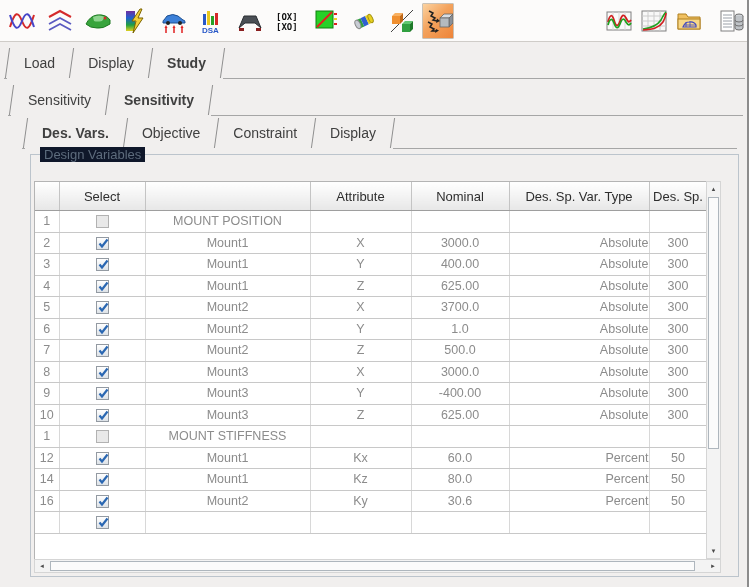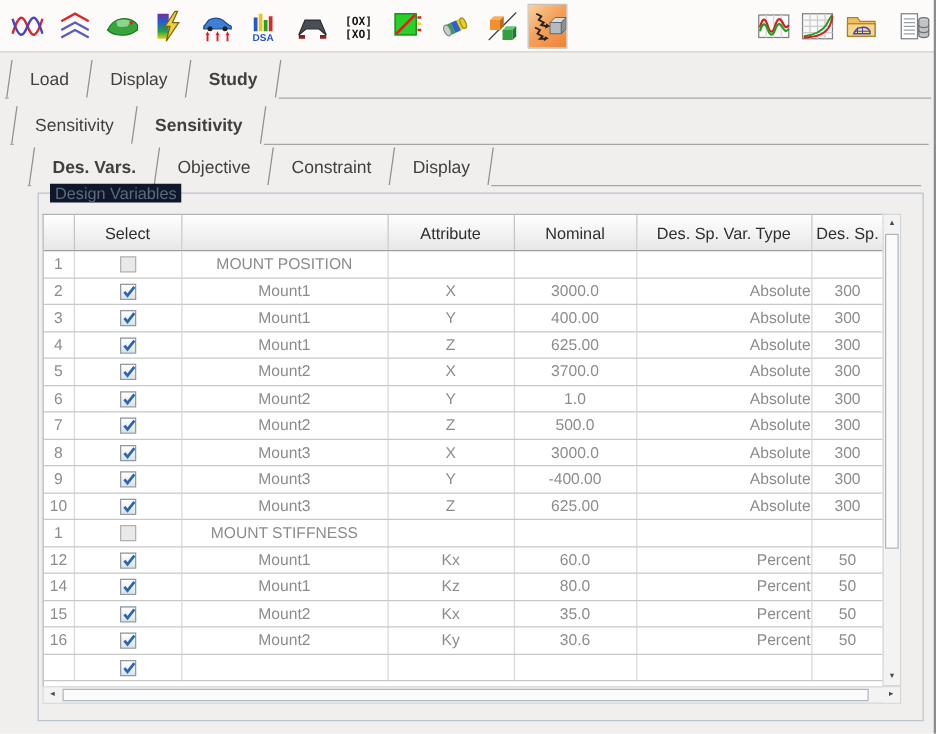--- a/index.html
+++ b/index.html
@@ -30,21 +30,21 @@
   .lead{border-bottom:1px solid #a6a6a6}
   .tail{flex:1;border-bottom:1px solid #a6a6a6}
 
   
   .groupbox{position:absolute;left:30px;top:154px;width:709px;height:423px;
             border:1px solid #bcc4cc;box-sizing:border-box}
   .groupbox-title{position:absolute;top:-8px;left:9px;background:#0f172a;padding:0 4px;
                   font-size:13px;color:#5d6b7c}
 
   
-  .table-outer{position:absolute;left:3px;top:16px;width:687px;height:284px}
+  .table-outer{position:absolute;left:3px;top:26px;width:687px;height:284px}
   .grid-wrap{position:absolute;left:0;top:0;width:672px;height:378px;overflow:hidden;
              border-left:1px solid #b4b4b4;border-top:1px solid #b4b4b4;background:#fff;
              box-sizing:content-box}
   table{border-collapse:collapse;table-layout:fixed;width:672px}
   th{height:28px;background:linear-gradient(#ffffff,#e7e7e7);
      border-right:1px solid #c4c4c4;border-bottom:1px solid #9e9e9e;
      font-size:13px;font-weight:normal;color:#2e2e2e;padding:0;white-space:nowrap;overflow:hidden}
   td{height:20.5px;line-height:20.5px;border-right:1px solid #d8d8d8;border-bottom:1px solid #c8c8c8;
      font-size:12.5px;color:#8c8c8c;padding:0;text-align:center;background:#fff;
      white-space:nowrap;overflow:hidden}
@@ -463,31 +463,20 @@
                 <td><span class="cb"><svg width="13" height="13" viewBox="0 0 13 13">
                       <path d="M2.5 6.5 L5 9.5 L10.5 2.5" stroke="#2a67b2" stroke-width="2.2" fill="none"></path>
                     </svg></span></td>
                 <td>Mount1</td>
                 <td>Kz</td>
                 <td>80.0</td>
                 <td class="l">Percent</td>
                 <td>50</td>
               </tr>
               <tr>
-                <td>15</td>
-                <td><span class="cb"><svg width="13" height="13" viewBox="0 0 13 13">
-                      <path d="M2.5 6.5 L5 9.5 L10.5 2.5" stroke="#2a67b2" stroke-width="2.2" fill="none"></path>
-                    </svg></span></td>
-                <td>Mount2</td>
-                <td>Kx</td>
-                <td>35.0</td>
-                <td class="l">Percent</td>
-                <td>50</td>
-              </tr>
-              <tr>
                 <td>16</td>
                 <td><span class="cb"><svg width="13" height="13" viewBox="0 0 13 13">
                       <path d="M2.5 6.5 L5 9.5 L10.5 2.5" stroke="#2a67b2" stroke-width="2.2" fill="none"></path>
                     </svg></span></td>
                 <td>Mount2</td>
                 <td>Ky</td>
                 <td>30.6</td>
                 <td class="l">Percent</td>
                 <td>50</td>
               </tr>

